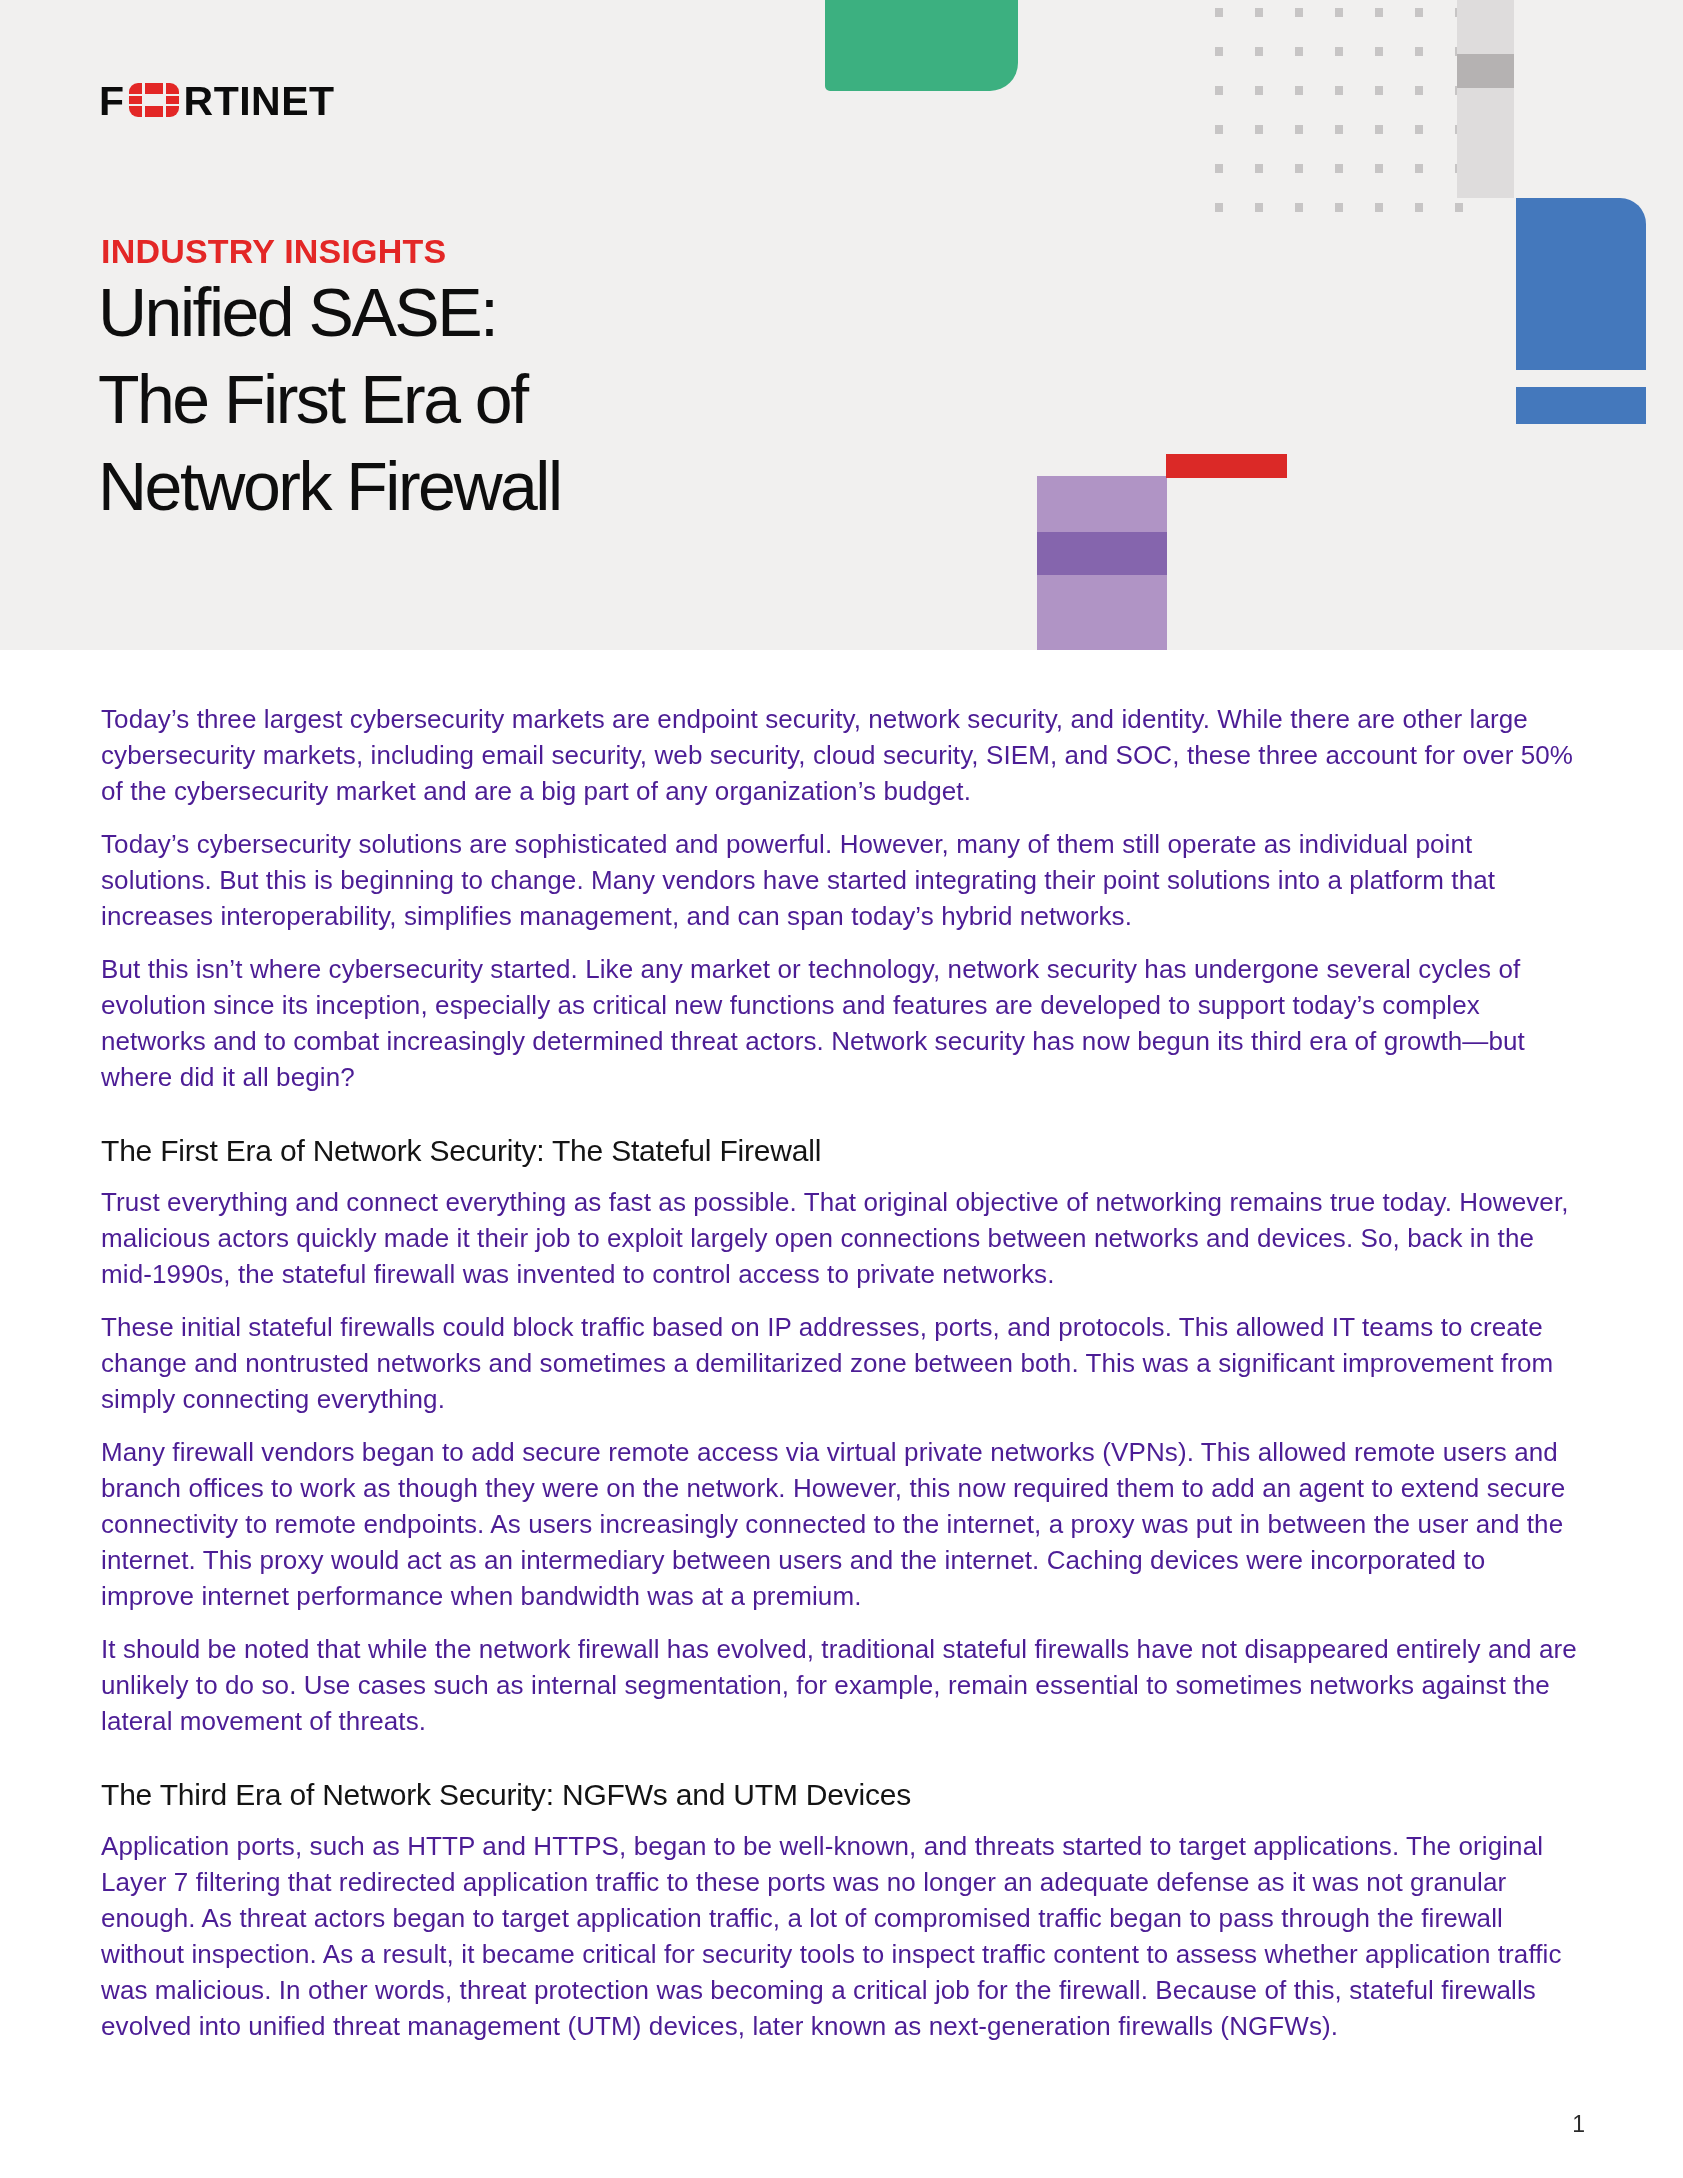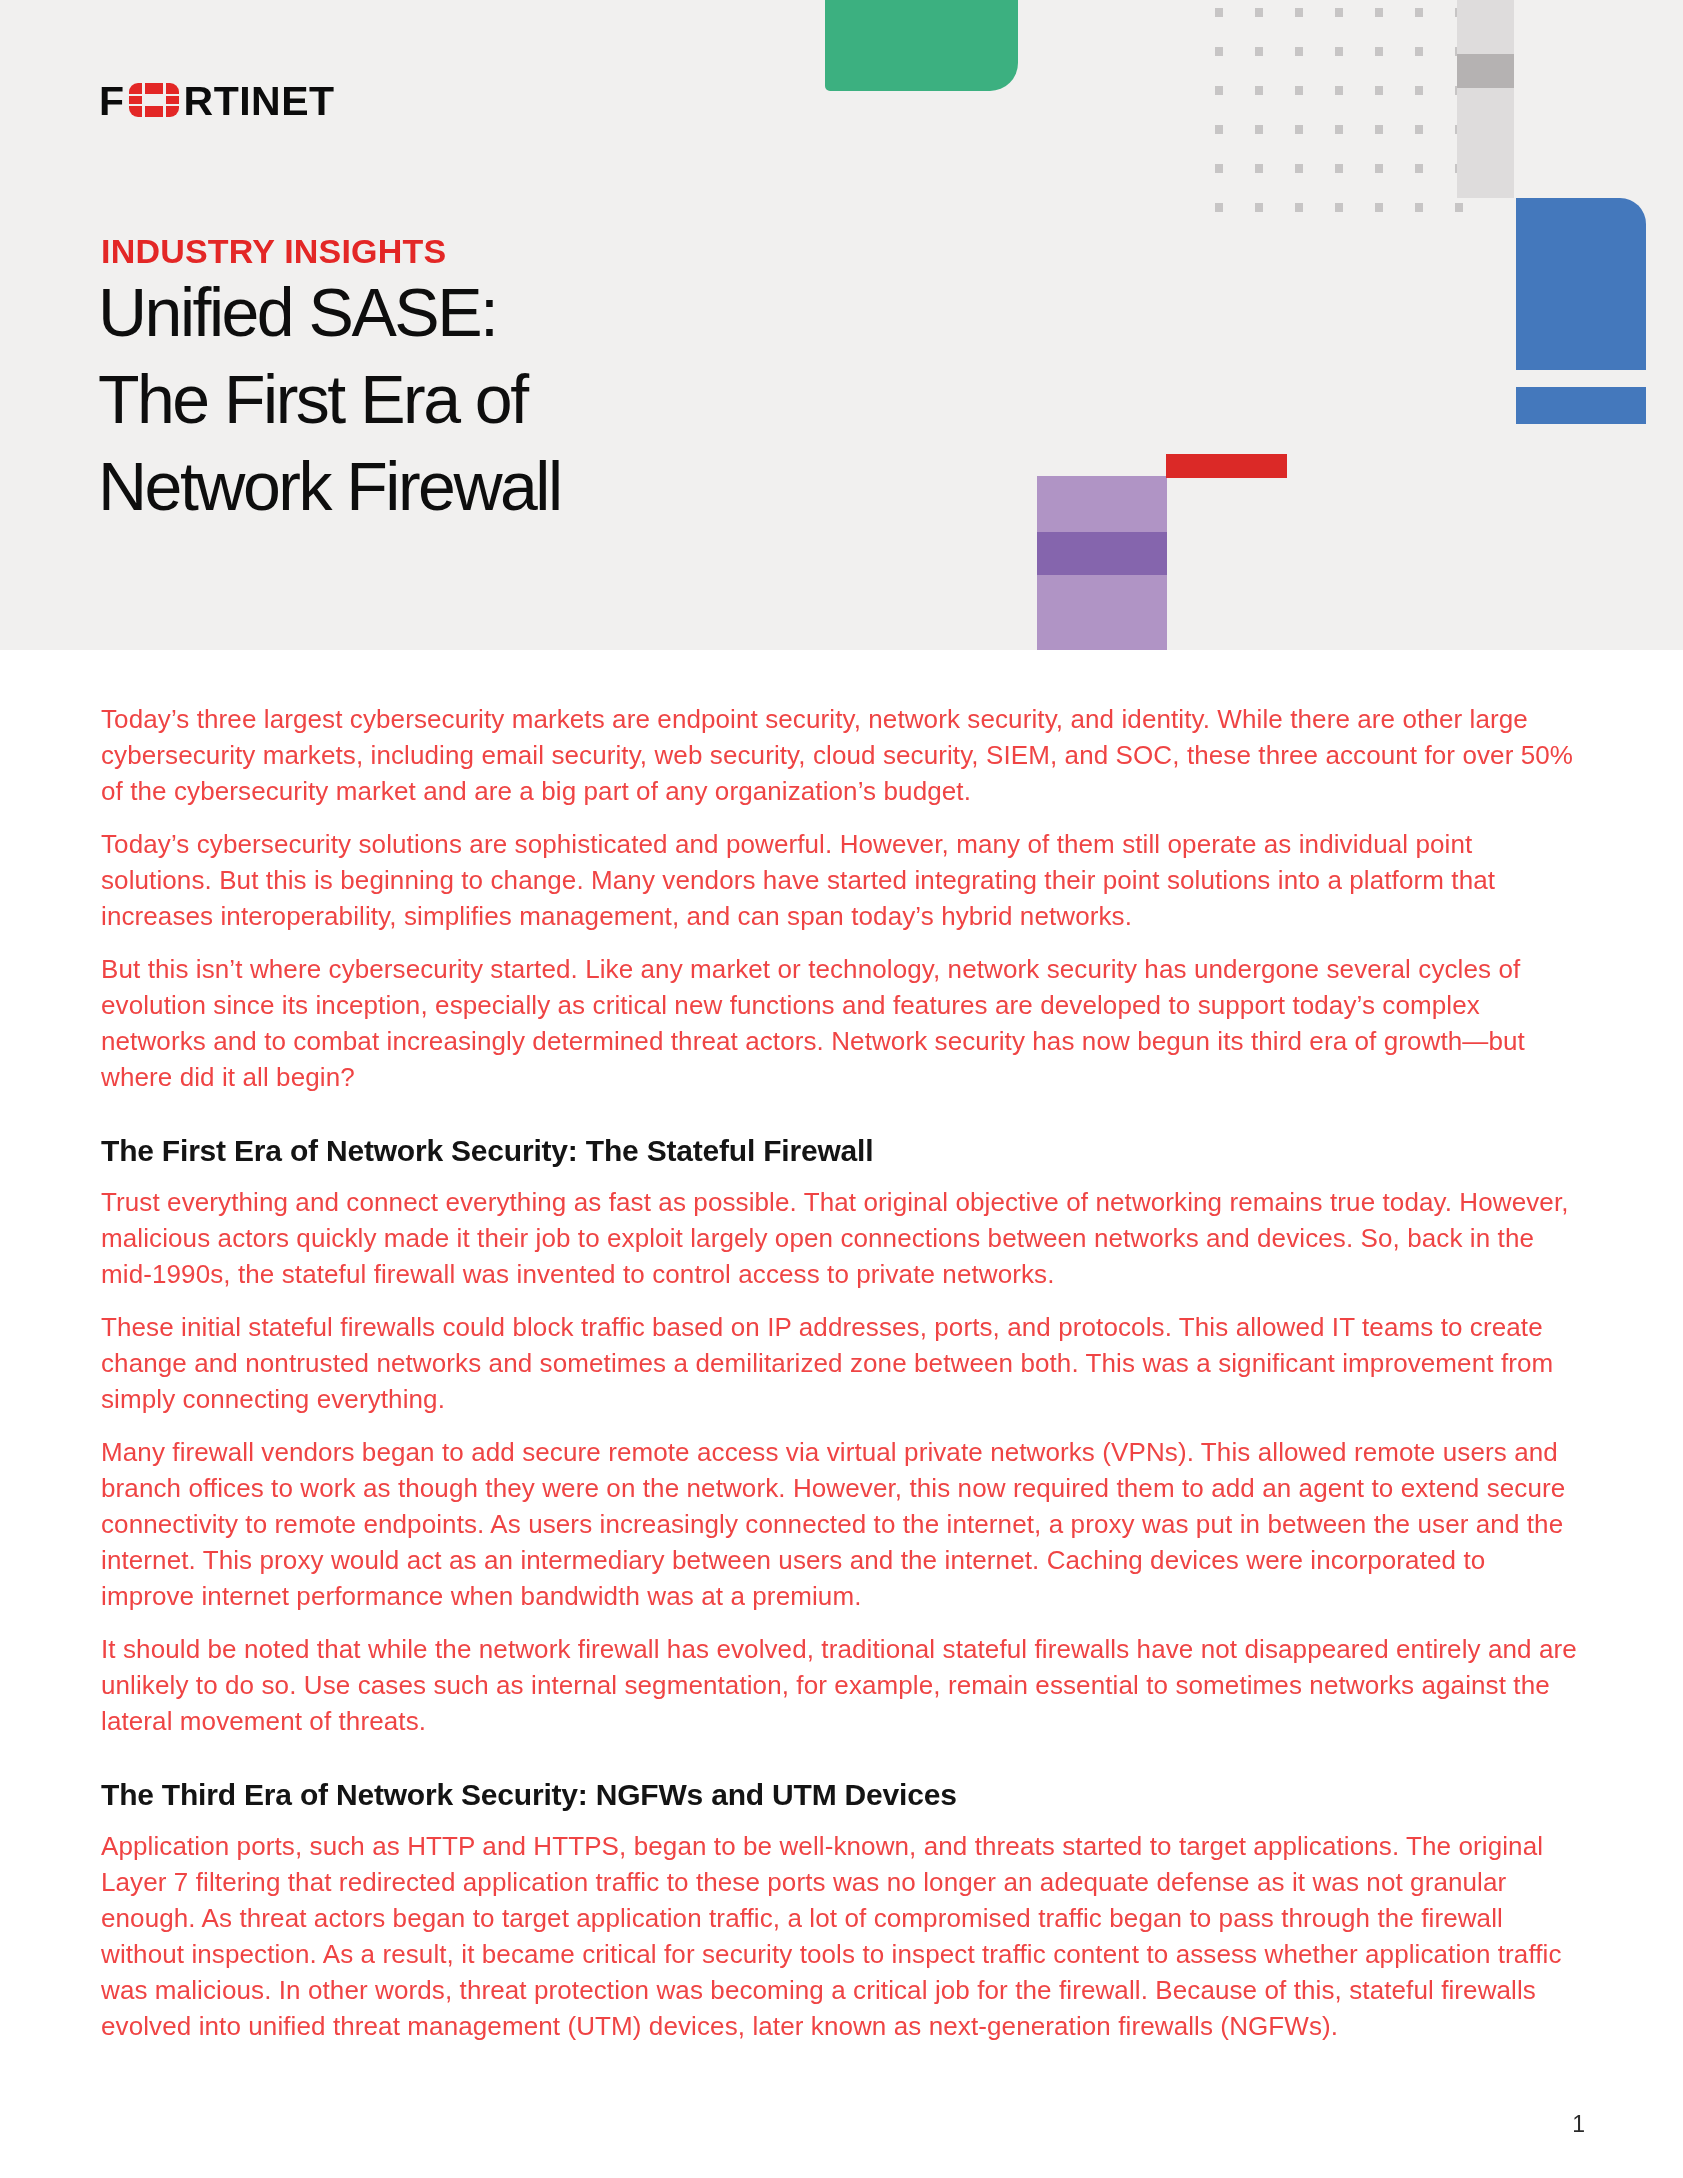--- a/index.html
+++ b/index.html
@@ -61,25 +61,25 @@
     position:absolute; left:98px; top:269px;
     font-size:68px; line-height:87px; font-weight:500;
     letter-spacing:-2.5px; color:#0E0E0E;
   }
 
   
   .content {
     position:absolute; left:101px; top:701px; width:1481px;
   }
   .content p {
-    font-size:26px; line-height:36px; color:#ef4444;
+    font-size:26px; line-height:36px; color:#4c1d95;
     letter-spacing:0.1px; margin:0 0 17px 0;
   }
   .content h2 {
-    font-size:30px; line-height:40px; font-weight:700;
+    font-size:30px; line-height:40px; font-weight:400;
     color:#141414; letter-spacing:-0.2px; margin:36px 0 13px 0;
   }
 
   .page-number {
     position:absolute; right:98px; top:2111px;
     font-size:23px; color:#2B2B2B;
   }
 </style>
 </head>
 <body>

